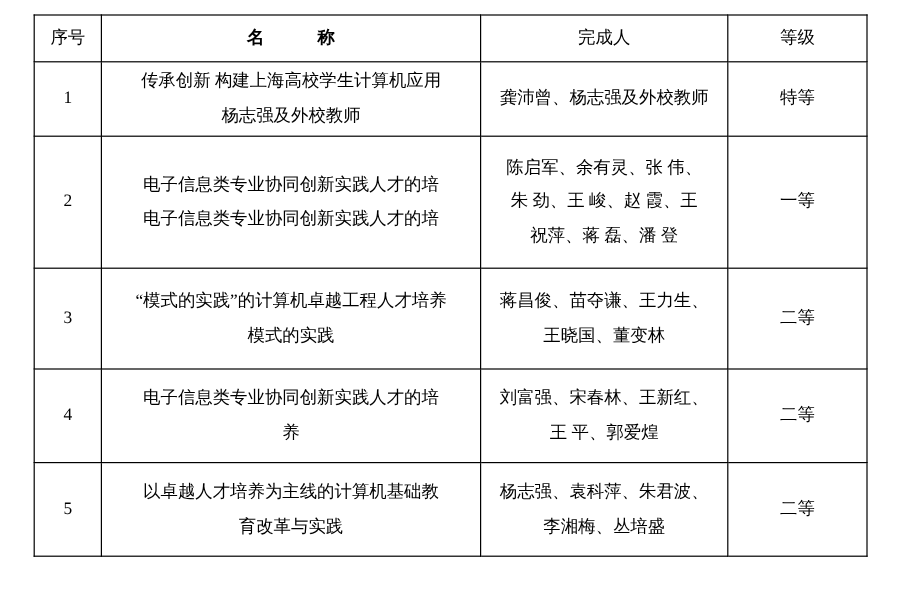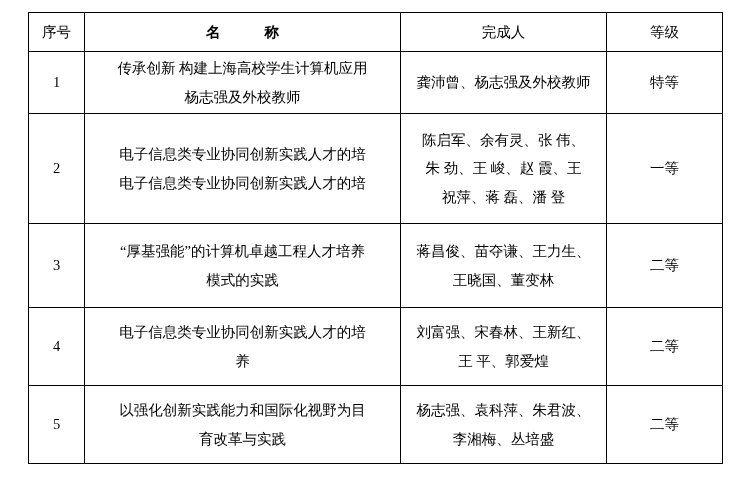--- a/index.html
+++ b/index.html
@@ -118,21 +118,21 @@
           <td class="auth-cell">
             <span class="line">陈启军、余有灵、张 伟、</span>
             <span class="line">朱 劲、王 峻、赵 霞、王</span>
             <span class="line">祝萍、蒋 磊、潘 登</span>
           </td>
           <td class="level-cell">一等</td>
         </tr>
         <tr class="row-h3">
           <td class="no-cell">3</td>
           <td class="name-cell">
-            <span class="line">“厚基强能”的计算机卓越工程人才培养</span>
+            <span class="line">“模式的实践”的计算机卓越工程人才培养</span>
             <span class="line">模式的实践</span>
           </td>
           <td class="auth-cell">
             <span class="line">蒋昌俊、苗夺谦、王力生、</span>
             <span class="line">王晓国、董变林</span>
           </td>
           <td class="level-cell">二等</td>
         </tr>
         <tr class="row-h4">
           <td class="no-cell">4</td>
@@ -142,21 +142,21 @@
           </td>
           <td class="auth-cell">
             <span class="line">刘富强、宋春林、王新红、</span>
             <span class="line">王 平、郭爱煌</span>
           </td>
           <td class="level-cell">二等</td>
         </tr>
         <tr class="row-h5">
           <td class="no-cell">5</td>
           <td class="name-cell">
-            <span class="line">以强化创新实践能力和国际化视野为目</span>
+            <span class="line">以卓越人才培养为主线的计算机基础教</span>
             <span class="line">育改革与实践</span>
           </td>
           <td class="auth-cell">
             <span class="line">杨志强、袁科萍、朱君波、</span>
             <span class="line">李湘梅、丛培盛</span>
           </td>
           <td class="level-cell">二等</td>
         </tr>
       </tbody>
     </table>

